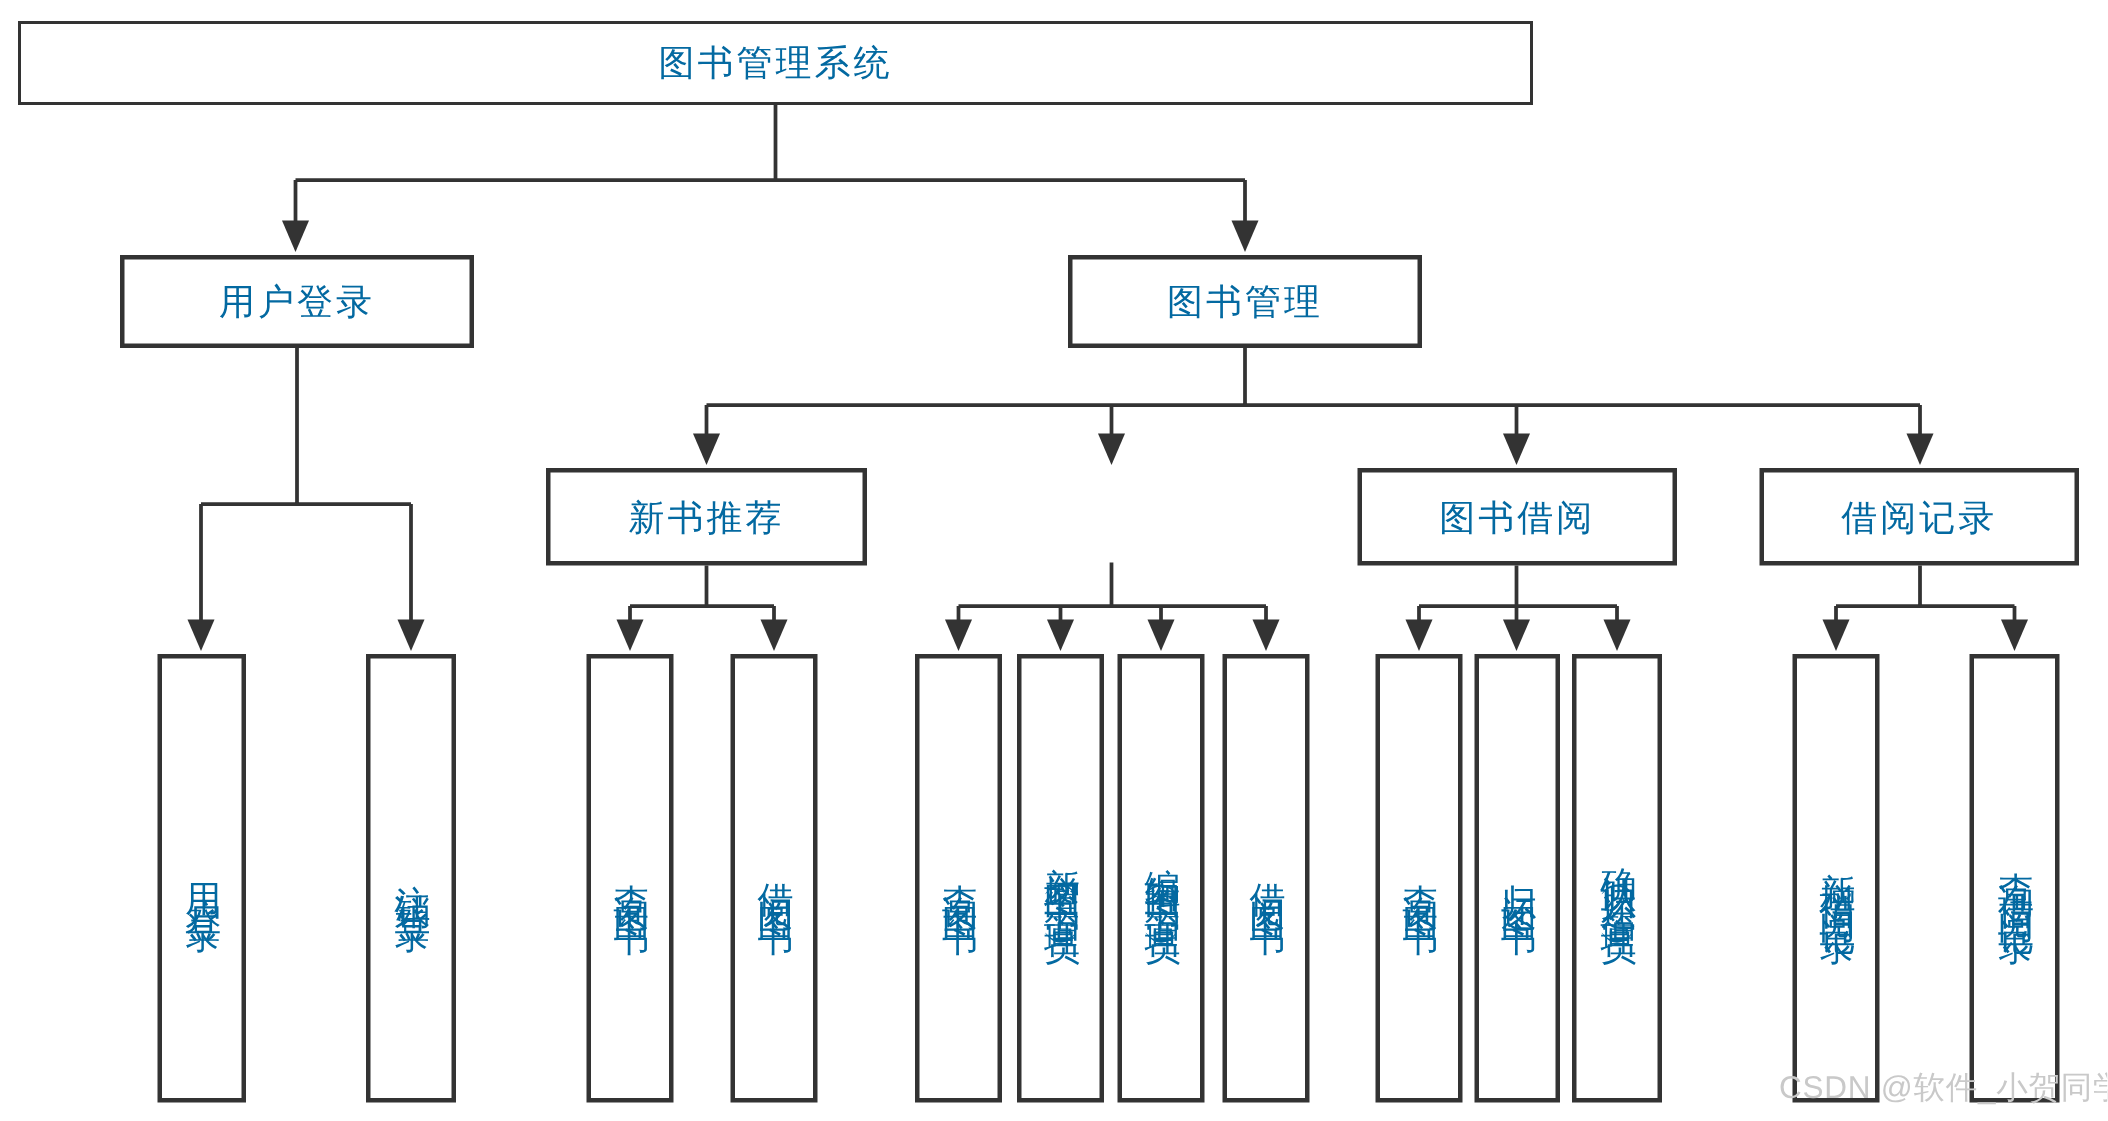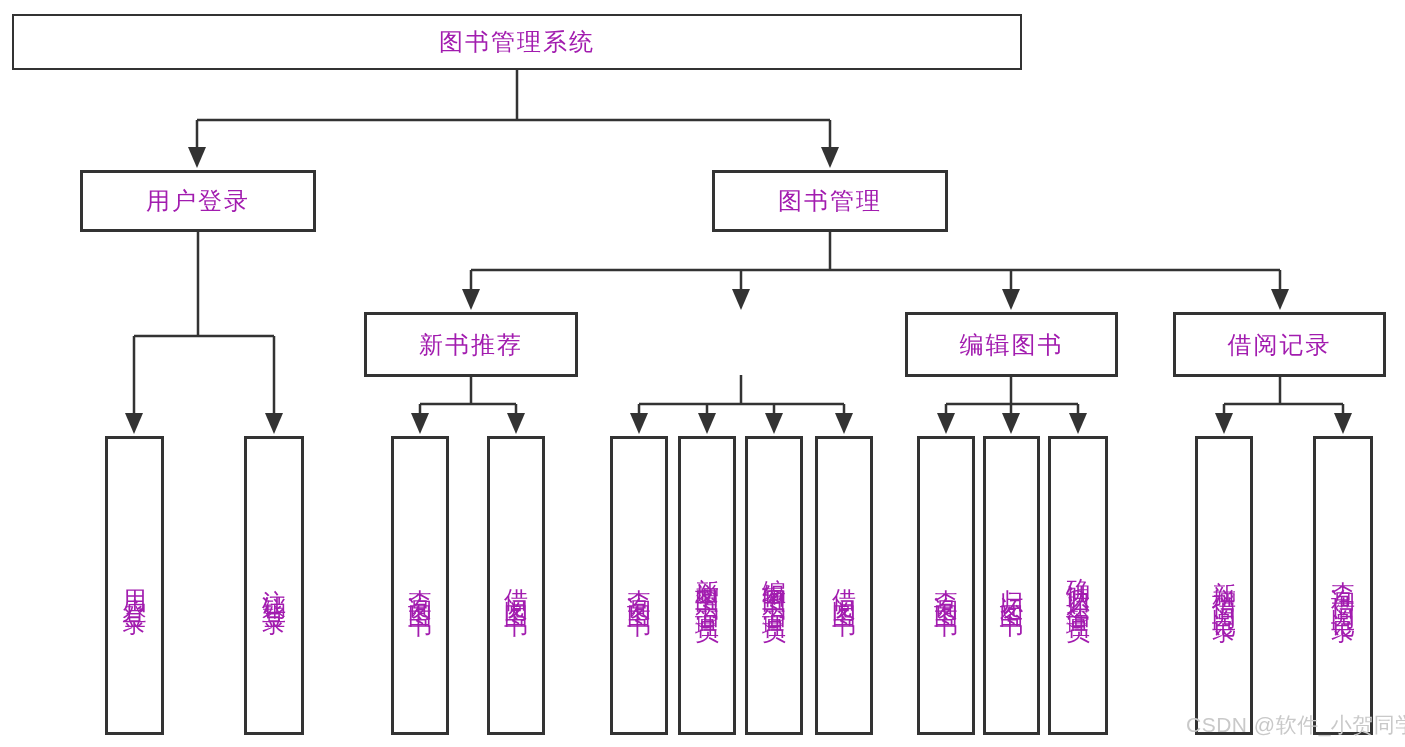--- a/index.html
+++ b/index.html
@@ -18,21 +18,21 @@
     z-index: 1;
   }
   .box {
     position: absolute;
     box-sizing: border-box;
     border: 3px solid #333333;
     background: #ffffff;
     display: flex;
     align-items: center;
     justify-content: center;
-    color: #a21caf;
+    color: #0369a1;
     z-index: 2;
   }
   .box.root { border-width: 2px; }
   .hlabel {
     font-size: 24px;
     letter-spacing: 2px;
     white-space: nowrap;
   }
   .vlabel {
     writing-mode: vertical-rl;
@@ -107,21 +107,21 @@
     <span class="hlabel">用户登录</span>
   </div>
   <div class="box" style="left:364px; top:312px; width:214px; height:65px;">
     <span class="hlabel">新书推荐</span>
   </div>
 
   <div class="box" style="left:712px; top:170px; width:236px; height:62px;">
     <span class="hlabel">图书管理</span>
   </div>
   <div class="box" style="left:905px; top:312px; width:213px; height:65px;">
-    <span class="hlabel">编辑图书</span>
+    <span class="hlabel">图书借阅</span>
   </div>
   <div class="box" style="left:1173px; top:312px; width:213px; height:65px;">
     <span class="hlabel">借阅记录</span>
   </div>
 
   <div class="box" style="left:105px; top:436px; width:59px; height:299px;">
     <span class="vlabel">用户登录</span>
   </div>
   <div class="box" style="left:244px; top:436px; width:60px; height:299px;">
     <span class="vlabel">注销登录</span>

